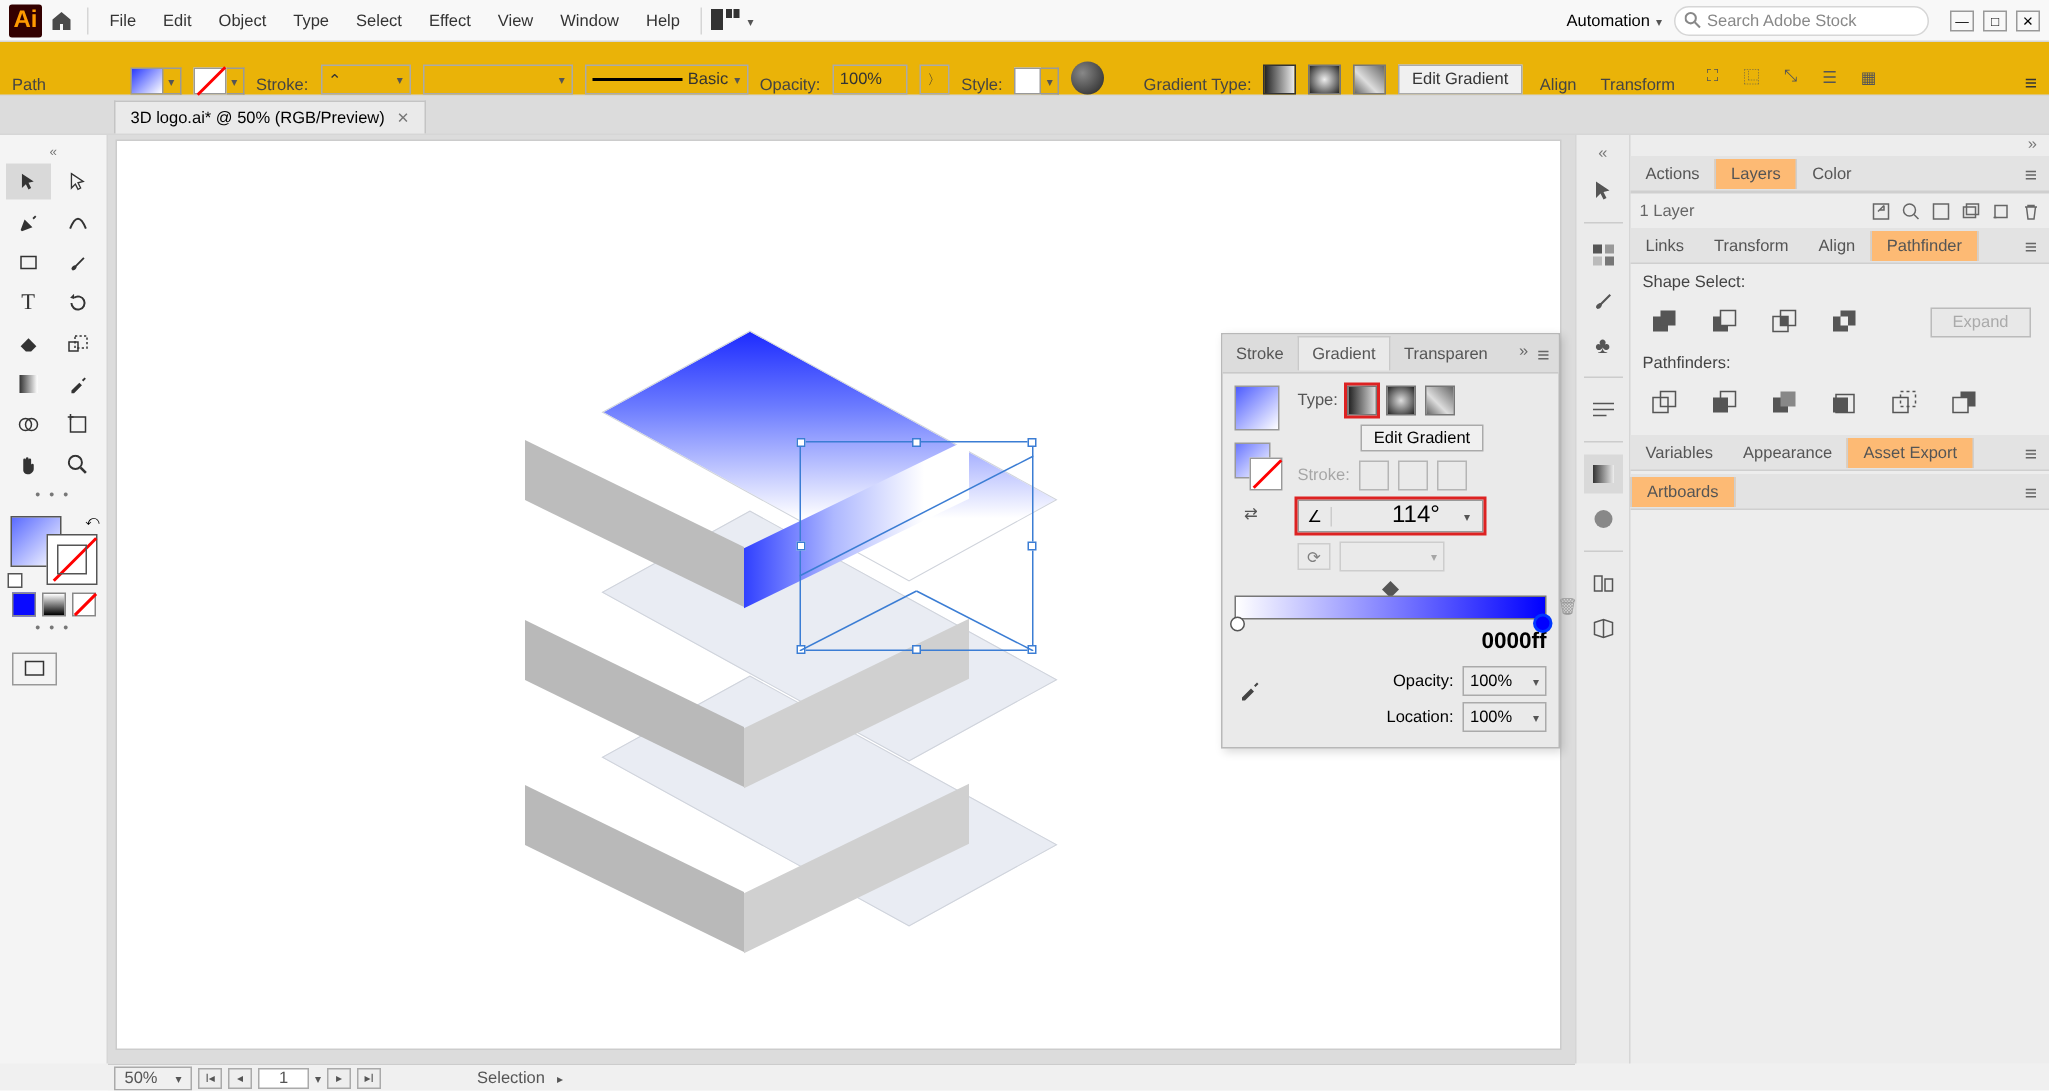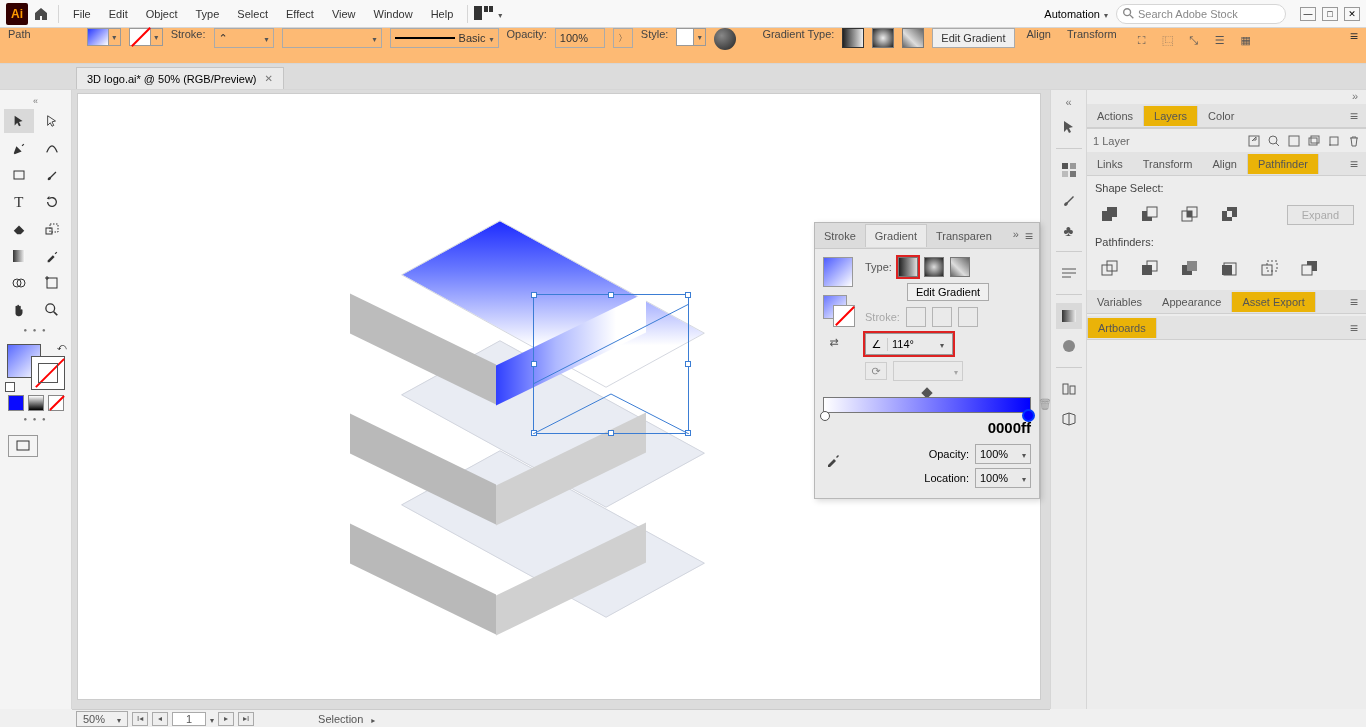--- a/index.html
+++ b/index.html
@@ -1,31 +1,31 @@
 <!DOCTYPE html>
 <html><head>
 <meta charset="utf-8">
 <style>
 * { margin: 0; padding: 0; box-sizing: border-box; font-family: "Segoe UI", Tahoma, sans-serif; font-size: 11px; user-select: none; }
 body { width: 1366px; height: 727px; background: #f0f0f0; overflow: hidden; position: relative; }
 :root { --panel-bg: #ededed; --panel-border: #c9c9c9; --dark-icon: #4a4a4a; --light-border: #d6d6d6; --tab-active: #fafafa; --text: #333; --accent-blue: #3b7dd4; }
 
 
 .menubar { height: 28px; display: flex; align-items: center; background: #f8f8f8; border-bottom: 1px solid var(--light-border); padding: 0 6px; gap: 2px; }
-.menubar .logo { width: 22px; height: 22px; background:#330000; color:#ff9a00; font-weight:700; display:flex;align-items:center;justify-content:center; border-radius:2px; font-size:12px;}
+.menubar .logo { width: 22px; height: 22px; background:#330000; color:#ff9a00; font-weight:700; display:flex;align-items:center;justify-content:center; border-radius:2px; font-size:16px;}
 .menubar .home-icon { width: 22px; height:22px; display:flex; align-items:center; justify-content:center; color: var(--dark-icon); }
 .menubar .sep { width:1px; height:18px; background: var(--light-border); margin:0 4px;}
 .menubar .menu-item { padding: 4px 8px; color: var(--text); cursor: default; }
 .menubar .right { margin-left: auto; display:flex; align-items:center; gap:8px;}
 .menubar .workspace { display:flex; align-items:center; gap:4px;}
 .menubar .search { width:170px; height:20px; background:#fff; border:1px solid var(--light-border); border-radius:10px; display:flex;align-items:center; padding:0 6px; gap:4px; color:#888;}
 .menubar .win-btns { display:flex; gap:6px; margin-left:6px;}
 .menubar .win-btns span { width:16px;height:14px;border:1px solid #999; display:flex;align-items:center;justify-content:center; font-size:9px;}
 
-.controlbar { height: 36px; background:#fdba74; border-bottom:1px solid var(--light-border); display:flex; align-items:flex-start; padding:0 8px; gap:8px; color:#333;}
+.controlbar { height: 36px; background:#eab308; border-bottom:1px solid var(--light-border); display:flex; align-items:flex-end; padding:0 8px; gap:8px; color:#333;}
 .controlbar .label { color:#444; }
 .controlbar .swatch { width:22px; height:18px; border:1px solid #999; }
 .controlbar .dd { width:12px; height:18px; border:1px solid #999; border-left:none; display:flex;align-items:center;justify-content:center;}
 .controlbar .combo { display:flex; }
 .controlbar .wide { width:60px; display:flex;border:1px solid #aaa; height:20px; align-items:center; padding:0 4px; justify-content:space-between;}
 .controlbar .btn { padding:3px 8px; border:1px solid #aaa; background:#f0f0f0;}
 .controlbar .iconsq { width:20px;height:20px;border:1px solid #aaa; display:flex;align-items:center;justify-content:center;}
 .controlbar .arrows { display:flex;}
 .controlbar .arrows span{width:26px;height:24px;display:flex;align-items:center;justify-content:center;color:#555;}
 .controlbar .spacer { flex:1;}
@@ -96,21 +96,21 @@
 .gradpanel .leftcol .slash2::after{content:"";position:absolute;left:-2px;top:9px;width:26px;height:2px;background:red;transform:rotate(-45deg);}
 .gradpanel .rightcol{flex:1; display:flex;flex-direction:column; gap:6px;}
 .gradpanel .line{display:flex; align-items:center; gap:6px;}
 .gradpanel .line .lbl{color:#555;}
 .gradpanel .typebox{width:20px;height:20px;border:1px solid #777;display:inline-block;}
 .gradpanel .hlred{ outline:2px solid #d22; outline-offset:0px;}
 .gradpanel .btnw{padding:2px 8px;border:1px solid #aaa;background:#f0f0f0;}
 .gradpanel .disabled{opacity:.45;}
 .gradpanel .angle{display:flex;align-items:center;border:1px solid #999;height:22px;}
 .gradpanel .angle .ico{width:22px;display:flex;align-items:center;justify-content:center;border-right:1px solid #ccc;}
-.gradpanel .angle input{width:46px;border:none;background:transparent;padding:0 4px;font-size:11px;}
+.gradpanel .angle input{width:46px;border:none;background:transparent;padding:0 4px;font-size:16px;margin-left:36px;}
 .gradpanel .angle .dd2{width:16px;text-align:center;color:#555;}
 .gradpanel .slider-area{padding:0 8px 8px 8px;}
 .gradpanel .slider-area .diamond{ width:8px;height:8px;background:#555;transform:rotate(45deg);margin:0 auto;}
 .gradpanel .slider-bar{height:16px;border:1px solid #777;background:linear-gradient(to right,#fff,#0000ff);position:relative;}
 .gradpanel .slider-bar .stopL{position:absolute;left:-4px;bottom:-9px;width:10px;height:10px;border:1px solid #555;border-radius:50%;background:#fff;}
 .gradpanel .slider-bar .stopR{position:absolute;right:-5px;bottom:-10px;width:13px;height:13px;border:2px solid #0037ff;border-radius:50%;background:#0000ff;}
 .gradpanel .slider-area .hex{ text-align:right; font-weight:700; font-size:15px; margin-top:6px;}
 .gradpanel .optrow{display:flex;align-items:center;gap:6px;justify-content:flex-end;padding:0 8px 4px;}
 .gradpanel .optrow .sel{width:56px;height:20px;border:1px solid #aaa;display:flex;align-items:center;justify-content:space-between;padding:0 4px;}
 .gradpanel .eyedrop{position:absolute;left:10px;bottom:30px;color:#444;}
@@ -118,21 +118,21 @@
 
 .dockcol{ width:36px; background:#ebebeb; border-left:1px solid var(--light-border); display:flex;flex-direction:column;align-items:center;padding-top:6px;gap:4px;}
 .dockcol .chev{height:14px;color:#777;}
 .dockcol .ic{width:26px;height:26px;display:flex;align-items:center;justify-content:center;color:#555;}
 .dockcol .hr{width:26px;height:1px;background:#ccc;margin:4px 0;}
 
 
 .panels{ width:280px; background:#ededed; border-left:1px solid var(--light-border); display:flex;flex-direction:column;}
 .panelhdr{display:flex;align-items:center;height:24px;border-bottom:1px solid #cfcfcf;background:#e3e3e3;}
 .panelhdr .t{padding:4px 10px;color:#555;}
-.panelhdr .t.on{background:#eab308;border-right:1px solid #cfcfcf;border-left:1px solid #cfcfcf;}
+.panelhdr .t.on{background:#fdba74;border-right:1px solid #cfcfcf;border-left:1px solid #cfcfcf;}
 .panelhdr .menu{margin-left:auto;padding:0 8px;color:#666;}
 .layers-body{flex:0 0 380px; overflow:auto;}
 .layers-body .row{display:flex;align-items:center;height:24px;background:#cfe0f4;border-bottom:1px solid #d8d8d8;padding:0 4px;gap:6px;}
 .layers-body .eye{width:20px;color:#555;}
 .layers-body .tw{width:14px;color:#555;}
 .layers-body .thumb{width:18px;height:18px;border:1px solid #888;background:#fff;}
 .layers-body .dot{margin-left:auto;display:flex;gap:4px;align-items:center;}
 .layers-body .dot .o{width:8px;height:8px;border:1px solid #1a5fb4;border-radius:50%;}
 .layers-body .dot .sq{width:8px;height:8px;background:#1a5fb4;}
 .layers-foot{height:24px;border-top:1px solid #cfcfcf;display:flex;align-items:center;padding:0 6px;gap:8px;color:#666;}

